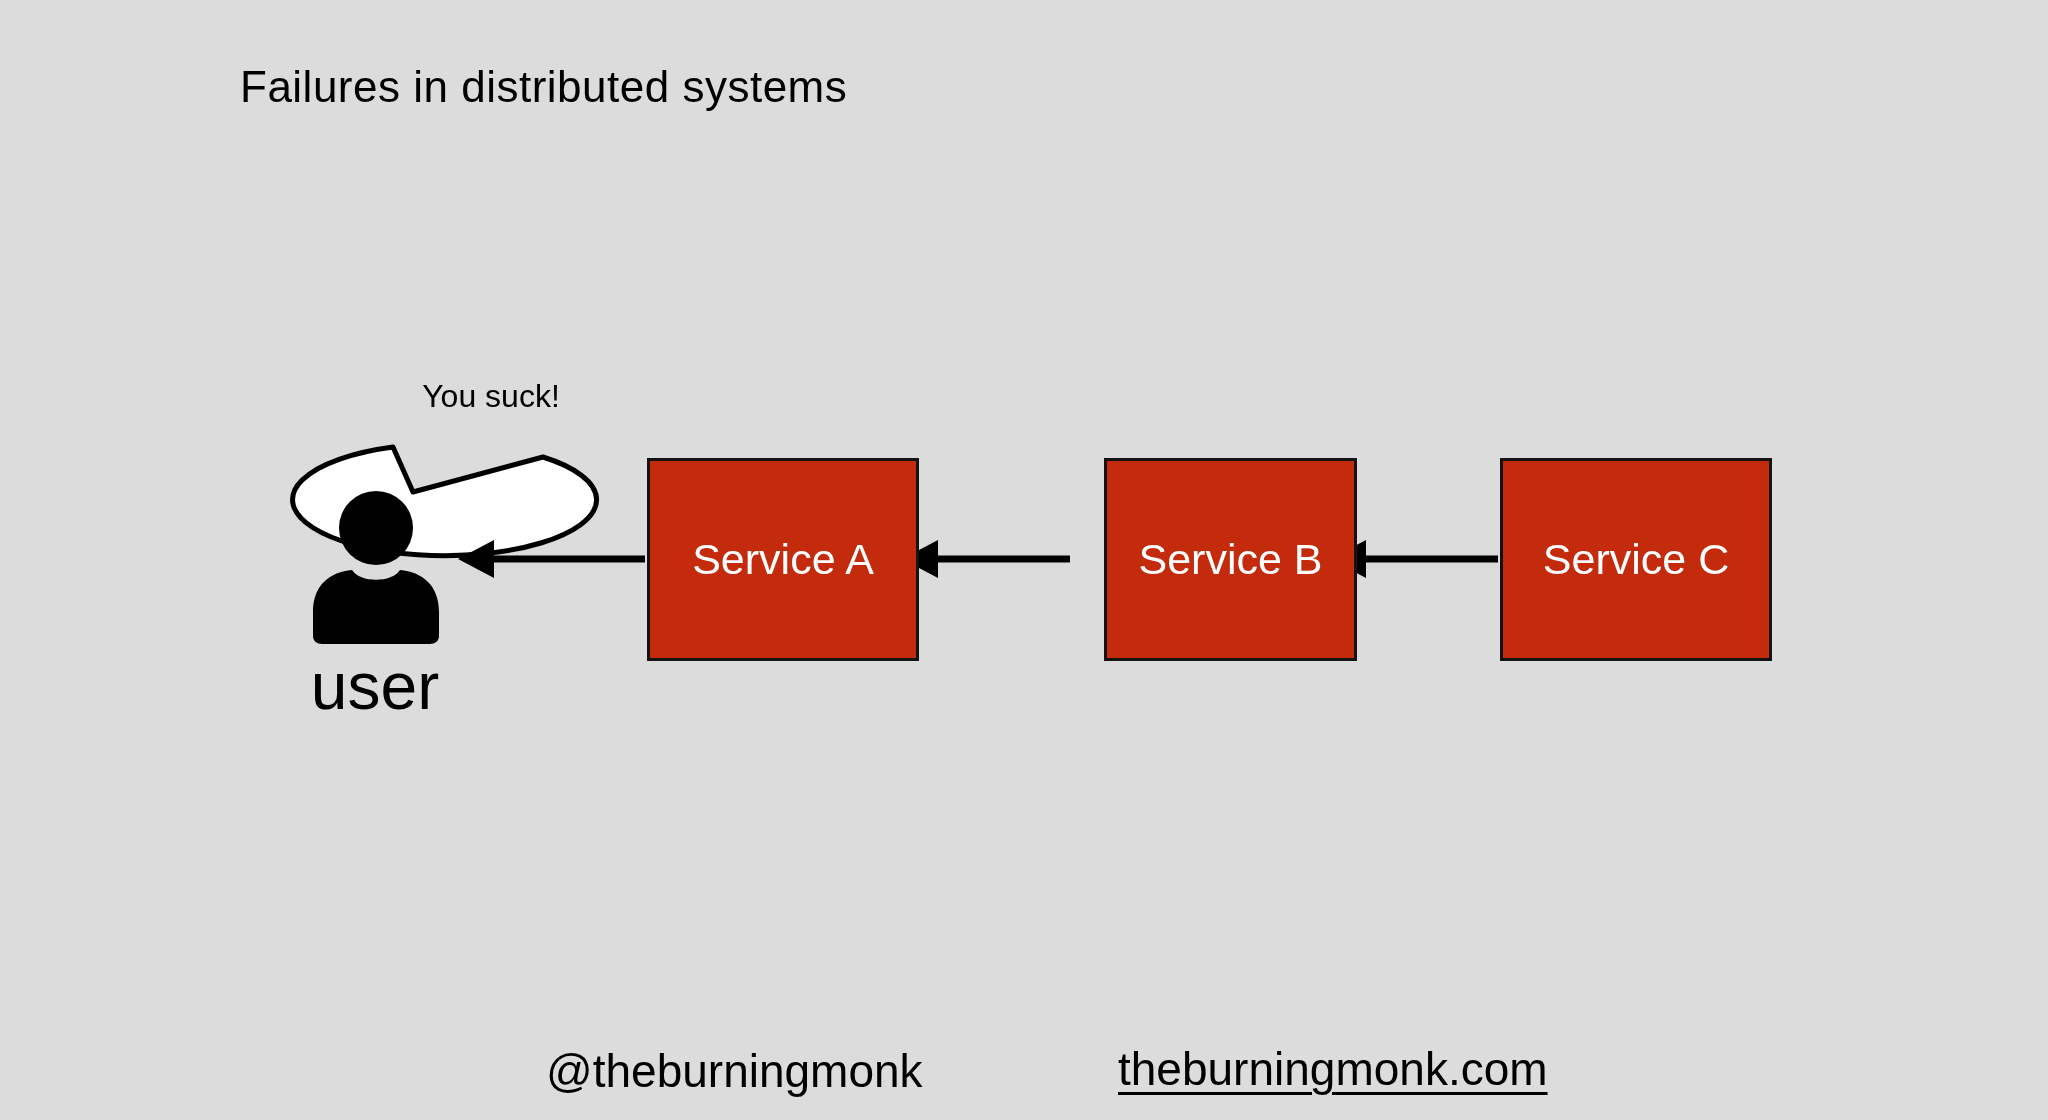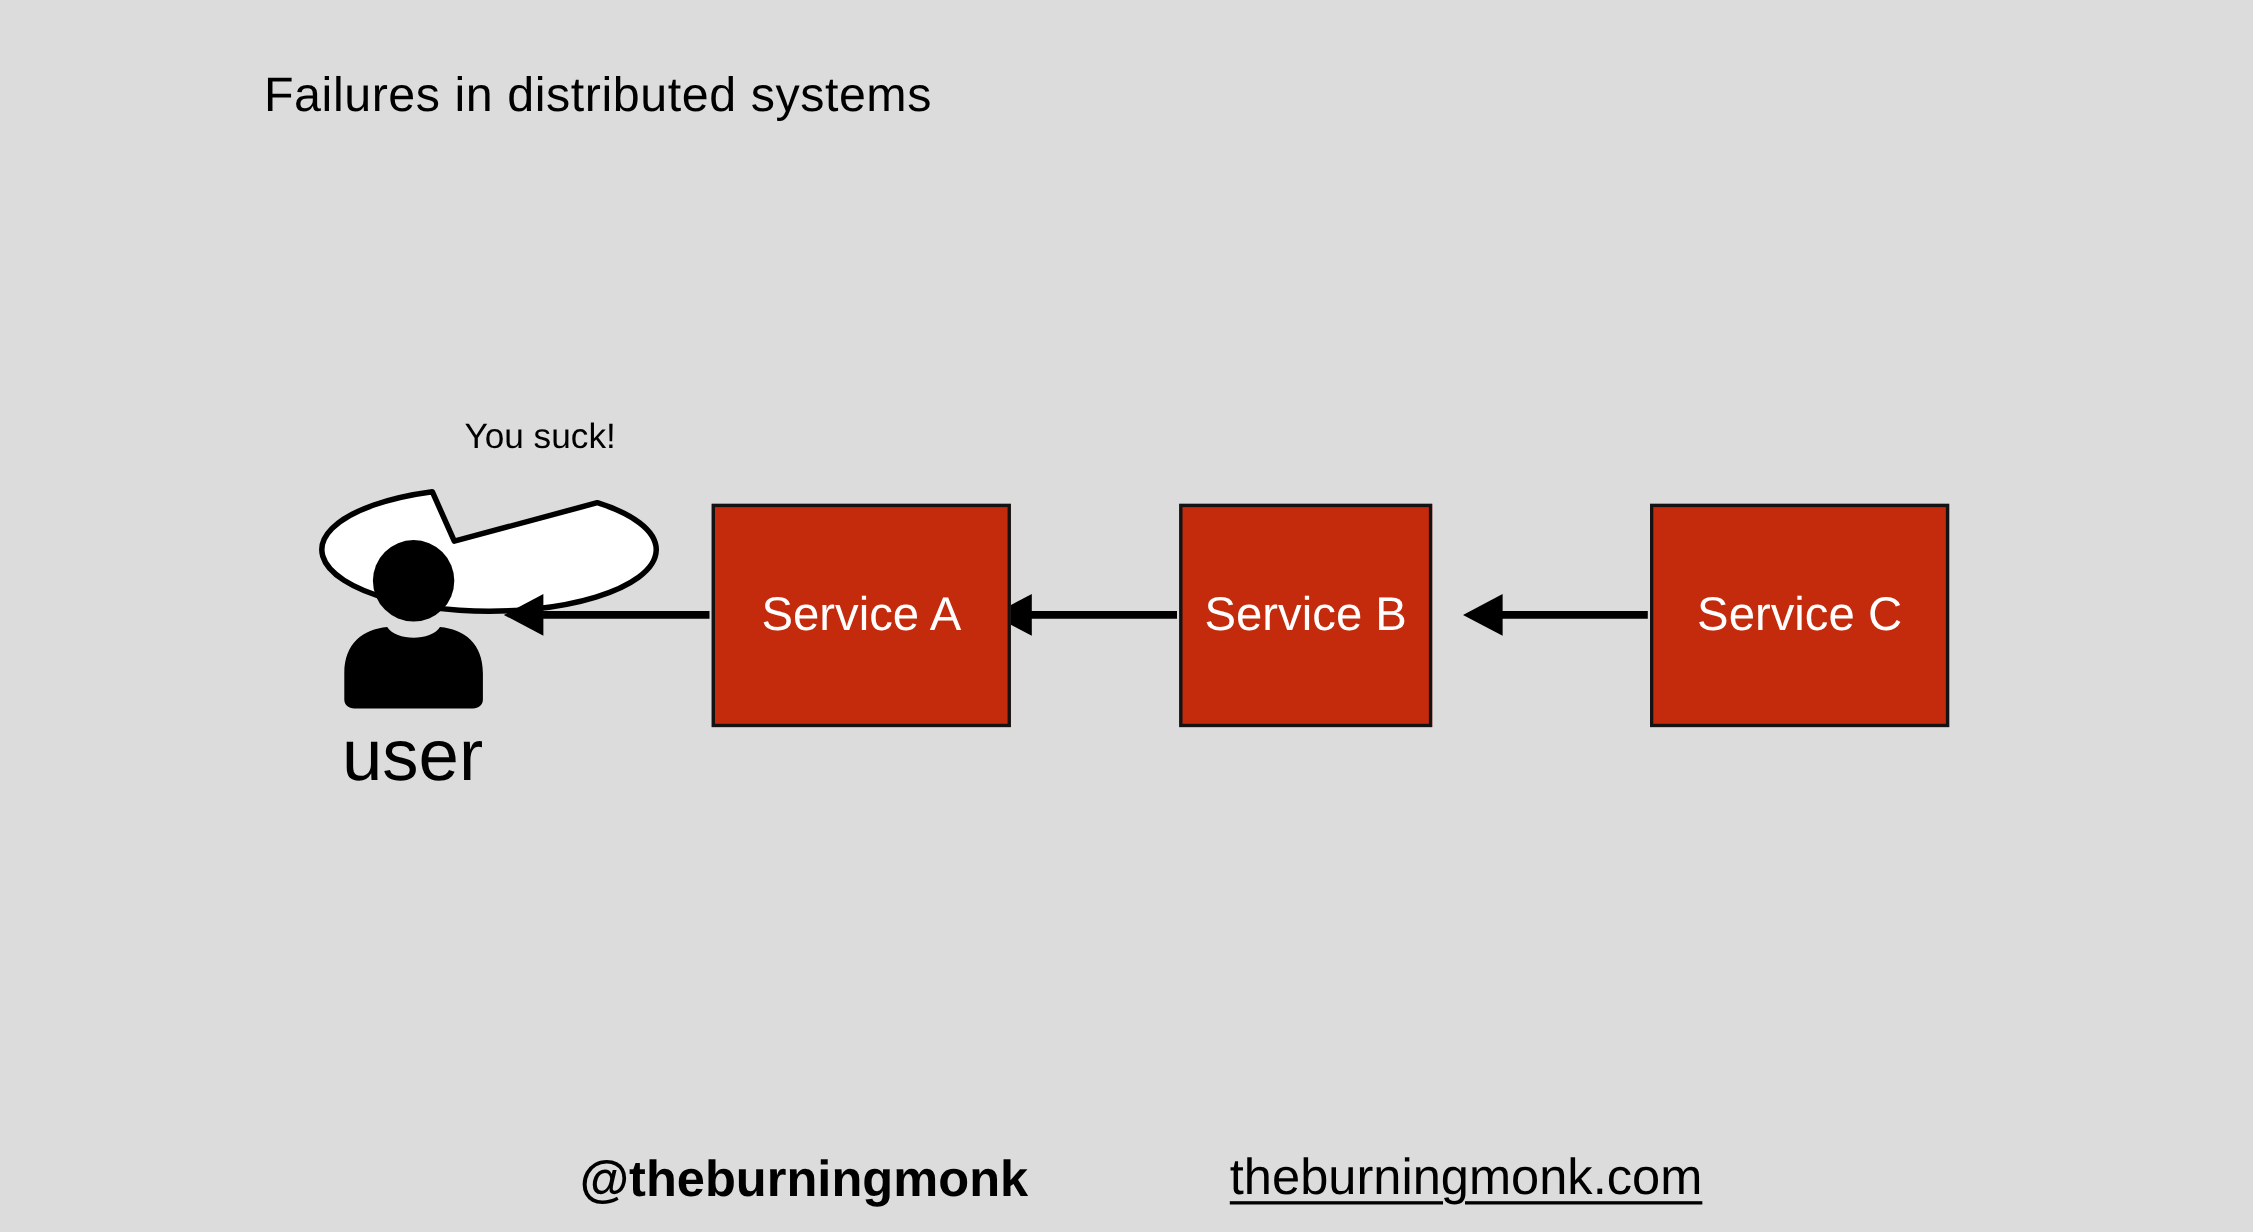--- a/index.html
+++ b/index.html
@@ -52,28 +52,27 @@
     box-sizing: border-box;
     display: flex;
     align-items: center;
     justify-content: center;
   }
   .service-box .service-label {
     color: var(--service-text, #fff);
     font-size: 43px;
   }
   #service-a { left: 647px; }
-  #service-b { left: 1072px; width: 230px; text-align: right; }
+  #service-b { left: 1104px; width: 253px; text-align: right; }
   #service-c { left: 1500px; }
   .footer-handle {
     position: absolute;
-    left: 527px; top: 1044px;
+    left: 546px; top: 1044px;
     font-size: 46px;
     color: var(--ink, #000);
-    font-weight: bold;
   }
   .footer-site {
     position: absolute;
     left: 1118px; top: 1042px;
     font-size: 46px;
     color: var(--ink, #000);
     text-decoration: underline;
     text-underline-offset: 7px;
     text-decoration-thickness: 3px;
     cursor: pointer;

